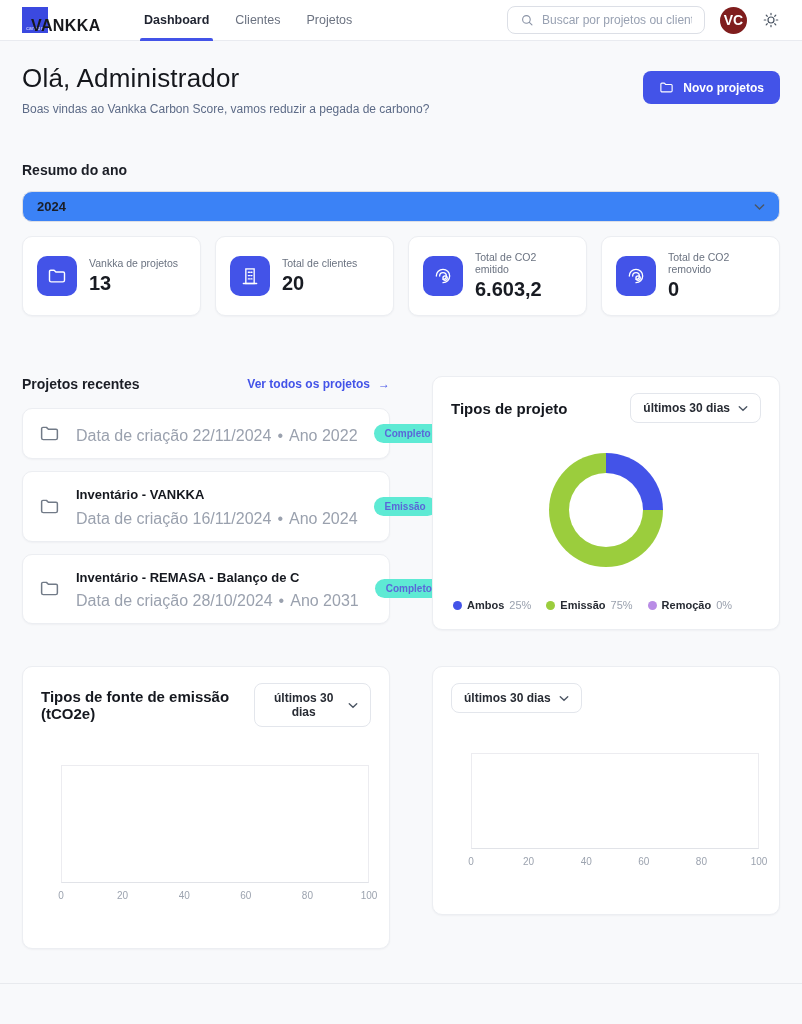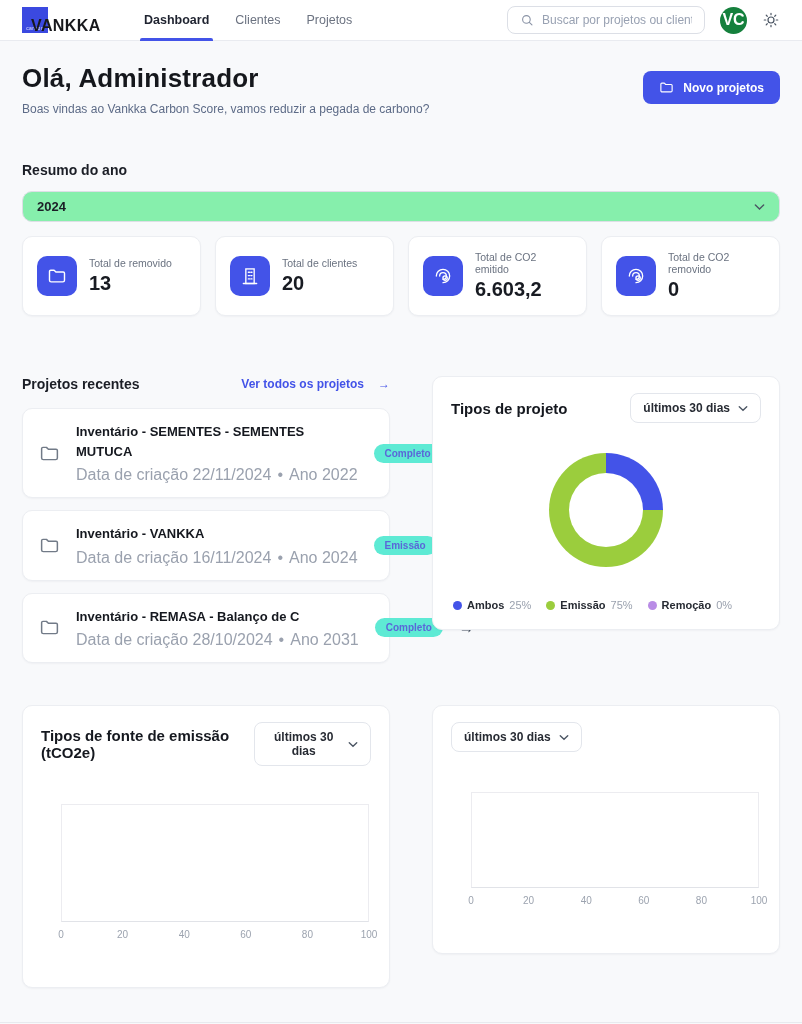--- a/index.html
+++ b/index.html
@@ -27,57 +27,57 @@
   .nav-item.active { color:#1f2330; font-weight:700; }
   .nav-item.active::after { content:""; position:absolute; left:-4px; right:-4px; bottom:0;
     height:3px; background:#4353e8; border-radius:2px 2px 0 0; }
   .nav-right { margin-left:auto; display:flex; align-items:center; gap:15px; }
   .searchbox { display:flex; align-items:center; gap:8px; border:1px solid #dcdfe6;
     border-radius:8px; padding:6px 12px; width:198px; background:#fff; color:#8a93a6; }
   .searchbox svg { width:14px; height:14px; flex:none; }
   .searchbox input { border:0; outline:0; font-size:12px; width:100%;
     font-family:inherit; color:#333; background:transparent; }
   .searchbox input::placeholder { color:#98a1b2; }
-  .avatar { width:27px; height:27px; border-radius:50%; background:#15803d; color:#fff;
-    font-size:16px; font-weight:700; display:flex; align-items:center; justify-content:center; cursor:pointer; }
+  .avatar { width:27px; height:27px; border-radius:50%; background:#7f1d1d; color:#fff;
+    font-size:14px; font-weight:700; display:flex; align-items:center; justify-content:center; cursor:pointer; }
   .theme-toggle { color:#4b5563; cursor:pointer; }
   .theme-toggle svg { width:18px; height:18px; }
 
   
   .page { padding:0 22px; }
   .hero { display:flex; justify-content:space-between; align-items:flex-start; padding-top:22px; }
-  .hero-title { font-size:26px; font-weight:700; color:#15171c; letter-spacing:.2px; }
+  .hero-title { font-size:26px; font-weight:400; color:#15171c; letter-spacing:.2px; }
   .hero-sub { margin-top:8px; font-size:12px; color:#5d6b87; }
   .btn-primary { display:flex; align-items:center; gap:9px; background:#4353e8; color:#fff;
     font-size:12px; font-weight:700; border:0; border-radius:8px; padding:9px 16px;
     margin-top:8px; cursor:pointer; font-family:inherit; }
   .btn-primary svg { width:15px; height:15px; }
 
   
   .summary { margin-top:46px; }
   .section-title { font-size:14px; font-weight:700; color:#1b1e26; }
-  .year-select { margin-top:13px; background:#86efac; border:1px solid #dddfe6; border-radius:10px;
+  .year-select { margin-top:13px; background:#3b82f6; border:1px solid #dddfe6; border-radius:10px;
     height:31px; display:flex; align-items:center; justify-content:space-between; padding:0 14px;
     font-size:13px; font-weight:700; color:#1b1e26; cursor:pointer; }
   .year-select svg { width:11px; height:8px; color:#4b5563; }
   .stats { display:flex; gap:14px; margin-top:14px; }
   .stat-card { flex:1; background:#fff; border:1px solid #eceef2; border-radius:10px;
     padding:14px; display:flex; align-items:center; gap:12px; box-shadow:0 1px 2px rgba(16,24,40,.04); }
   .stat-icon { width:40px; height:40px; border-radius:10px; background:#4353e8; color:#fff;
     display:flex; align-items:center; justify-content:center; flex:none; }
   .stat-icon svg { width:20px; height:20px; }
   .stat-label { font-size:10.5px; color:#6a7280; }
   .stat-value { font-size:20px; font-weight:700; color:#181b22; margin-top:3px; }
 
   
   .columns { display:grid; grid-template-columns:368px 1fr; gap:42px; margin-top:60px; align-items:start; }
   .columns.second { margin-top:30px; }
 
   .proj-header { display:flex; justify-content:space-between; align-items:center; margin-bottom:16px; }
-  .link-view-all { color:#4353e8; font-size:12px; font-weight:700; display:flex; gap:14px;
+  .link-view-all { color:#4353e8; font-size:12px; font-weight:700; display:flex; gap:8px;
     align-items:center; cursor:pointer;justify-content:center; }
   .proj-card { background:#fff; border:1px solid #eceef2; border-radius:10px; padding:13px 16px;
     display:flex; align-items:center; gap:16px; margin-bottom:12px;
     box-shadow:0 1px 2px rgba(16,24,40,.04); cursor:pointer; }
   .proj-icon { color:#717a87; flex:none; }
   .proj-icon svg { width:21px; height:21px; }
   .proj-title { font-size:13px; font-weight:700; color:#15181f; max-width:240px; line-height:1.5; }
   .proj-meta { font-size:16px; color:#9aa1ae; margin-top:5px; display:flex; gap:6px; white-space:nowrap; }
   .badge { background:#5eead4; color:#5a67d8; font-size:10px; font-weight:600;
     border-radius:999px; padding:4px 11px; flex:none; }
@@ -181,21 +181,21 @@
       </span>
     </div>
     <div class="stats">
       <div class="stat-card">
         <div class="stat-icon">
           <svg viewBox="0 0 24 24" fill="none" stroke="currentColor" stroke-width="1.7" stroke-linejoin="round">
             <path d="M3 17V6.5A1.5 1.5 0 0 1 4.5 5h4l2.2 2.2h8.8A1.5 1.5 0 0 1 21 8.7V17a2 2 0 0 1-2 2H5a2 2 0 0 1-2-2z"></path>
           </svg>
         </div>
         <div>
-          <div class="stat-label">Total de removido</div>
+          <div class="stat-label">Vankka de projetos</div>
           <div class="stat-value">13</div>
         </div>
       </div>
       <div class="stat-card">
         <div class="stat-icon">
           <svg viewBox="0 0 24 24" fill="none" stroke="currentColor" stroke-width="1.6" stroke-linecap="round">
             <path d="M4 21h16"></path>
               <rect x="7" y="3.5" width="10" height="17.5"></rect>
             <path d="M10 7.5h1.4M13 7.5h1.4M10 11.5h1.4M13 11.5h1.4M10 15.5h1.4M13 15.5h1.4"></path>
           </svg>
@@ -244,21 +244,20 @@
         </div>
       </div>
 
       <div class="proj-card">
         <span class="proj-icon">
           <svg viewBox="0 0 24 24" fill="none" stroke="currentColor" stroke-width="1.7" stroke-linejoin="round">
             <path d="M3 17V6.5A1.5 1.5 0 0 1 4.5 5h4l2.2 2.2h8.8A1.5 1.5 0 0 1 21 8.7V17a2 2 0 0 1-2 2H5a2 2 0 0 1-2-2z"></path>
           </svg>
         </span>
         <div>
-          <div class="proj-title">Inventário - SEMENTES - SEMENTES MUTUCA</div>
           <div class="proj-meta">
             <span>Data de criação 22/11/2024</span>
             <span>•</span>
             <span>Ano 2022</span>
           </div>
         </div>
         <span class="badge">Completo</span>
         <span class="proj-arrow">→</span>
       </div>
 

